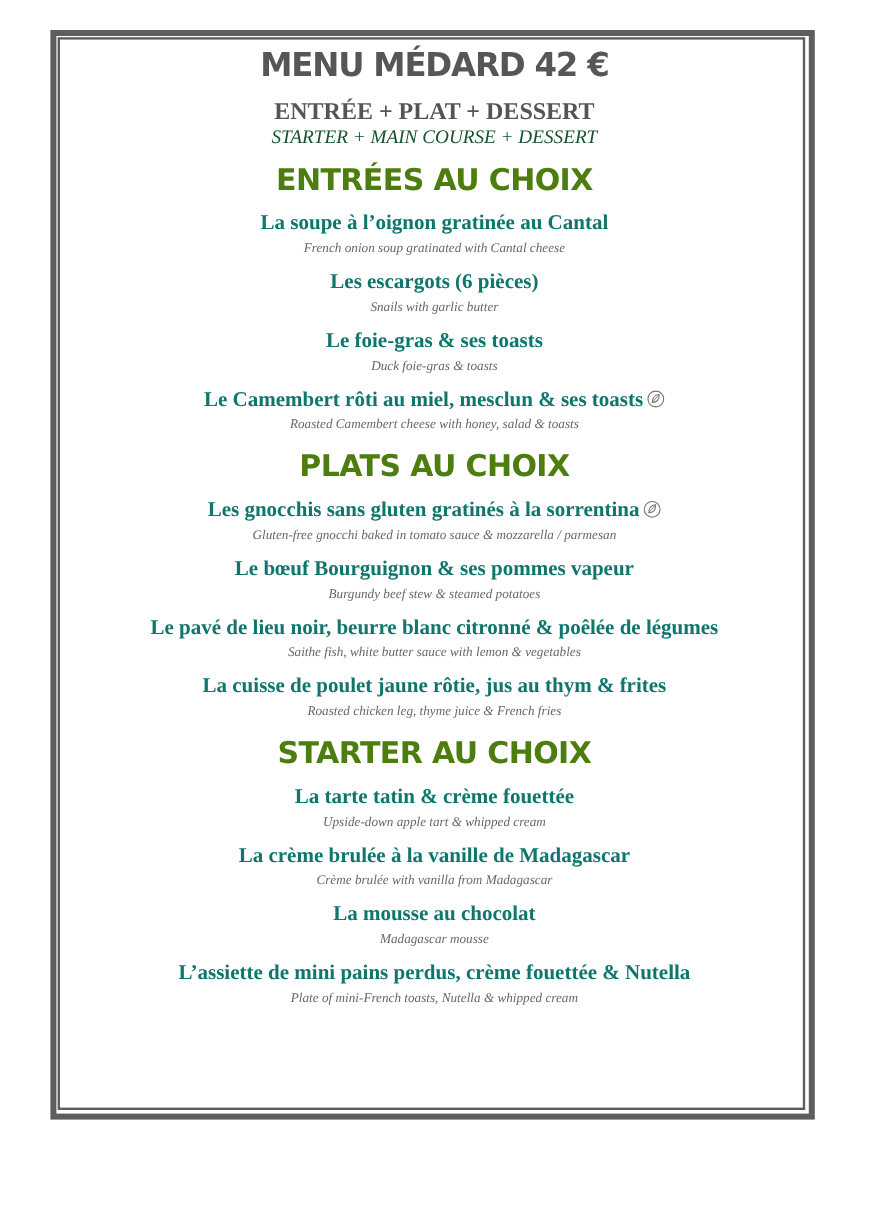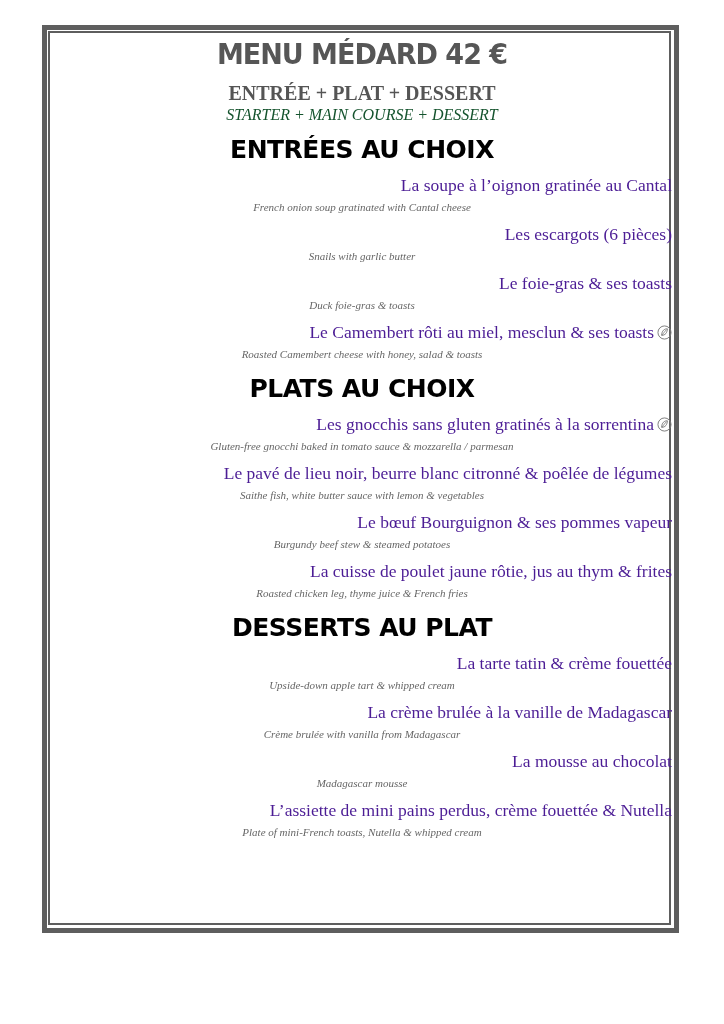--- a/index.html
+++ b/index.html
@@ -10,23 +10,23 @@
   .frame-inner { position: absolute; left: 50px; top: 33px; width: 619px; height: 890px;
                  border: 2px solid #5e5e5e; box-sizing: border-box; width: 623px; height: 894px; left: 48px; top: 31px; }
   .content { position: absolute; left: 52px; top: 35px; width: 620px; text-align: center; }
   .title { font-family: "DejaVu Sans", sans-serif; font-weight: bold; font-size: 27px;
            letter-spacing: -1px; color: #565656; 
            text-decoration-thickness: 2px; text-underline-offset: 4px;
            line-height: 34px; margin: 3px 0 0 0; transform: scaleY(1.02); }
   .formula-fr { font-weight: bold; font-size: 20px; line-height: 22px; margin-top: 10px; color: #555; }
   .formula-en { font-style: italic; font-size: 16px; line-height: 22px; color: #14532d; }
   .section-heading { font-family: "DejaVu Sans", sans-serif; font-weight: bold; font-size: 25px;
-                     letter-spacing: -0.5px; color: #000000; line-height: 32px; margin: 8px 0 8px 0; }
+                     letter-spacing: -0.5px; color: #4d7c0f; line-height: 32px; margin: 8px 0 8px 0; }
   .item { margin-bottom: 5px; }
-  .item-fr { font-weight: normal; font-size: 17.5px; line-height: 23px; color: #4c1d95; text-align: right; }
+  .item-fr { font-weight: bold; font-size: 17.5px; line-height: 23px; color: #0f766e; }
   .item-en { font-style: italic; font-size: 11px; line-height: 21px; color: #666; }
   .veg-icon { display: inline-block; width: 15px; height: 15px; vertical-align: -2px; margin-left: 3px; }
   .section { margin-top: 2px; }
 </style>
 </head>
 <body>
 
 <div class="frame-outer"></div>
 <div class="frame-inner"></div>
 
@@ -63,35 +63,35 @@
     <div class="section-heading">PLATS AU CHOIX</div>
     <div class="item">
       <div class="item-fr"><span>Les gnocchis sans gluten gratinés à la sorrentina</span><svg class="veg-icon" viewBox="0 0 16 16">
             <circle cx="8" cy="8" r="7" fill="none" stroke="#777" stroke-width="1"></circle>
             <path d="M5 11 C5 6 8 4 11 4 C11 8 9 11 5 11 Z" fill="none" stroke="#777" stroke-width="1"></path>
             <path d="M5 11 L10 5" stroke="#777" stroke-width="0.8"></path>
           </svg></div>
       <div class="item-en">Gluten-free gnocchi baked in tomato sauce &amp; mozzarella / parmesan</div>
     </div>
     <div class="item">
+      <div class="item-fr">Le bœuf Bourguignon &amp; ses pommes vapeur</div>
+      <div class="item-en">Burgundy beef stew &amp; steamed potatoes</div>
+    </div>
+    <div class="item">
       <div class="item-fr">Le pavé de lieu noir, beurre blanc citronné &amp; poêlée de légumes</div>
       <div class="item-en">Saithe fish, white butter sauce with lemon &amp; vegetables</div>
-    </div>
-    <div class="item">
-      <div class="item-fr">Le bœuf Bourguignon &amp; ses pommes vapeur</div>
-      <div class="item-en">Burgundy beef stew &amp; steamed potatoes</div>
     </div>
     <div class="item">
       <div class="item-fr">La cuisse de poulet jaune rôtie, jus au thym &amp; frites</div>
       <div class="item-en">Roasted chicken leg, thyme juice &amp; French fries</div>
     </div>
   </div>
 
   <div class="section">
-    <div class="section-heading">DESSERTS AU PLAT</div>
+    <div class="section-heading">STARTER AU CHOIX</div>
     <div class="item">
       <div class="item-fr">La tarte tatin &amp; crème fouettée</div>
       <div class="item-en">Upside-down apple tart &amp; whipped cream</div>
     </div>
     <div class="item">
       <div class="item-fr">La crème brulée à la vanille de Madagascar</div>
       <div class="item-en">Crème brulée with vanilla from Madagascar</div>
     </div>
     <div class="item">
       <div class="item-fr">La mousse au chocolat</div>

